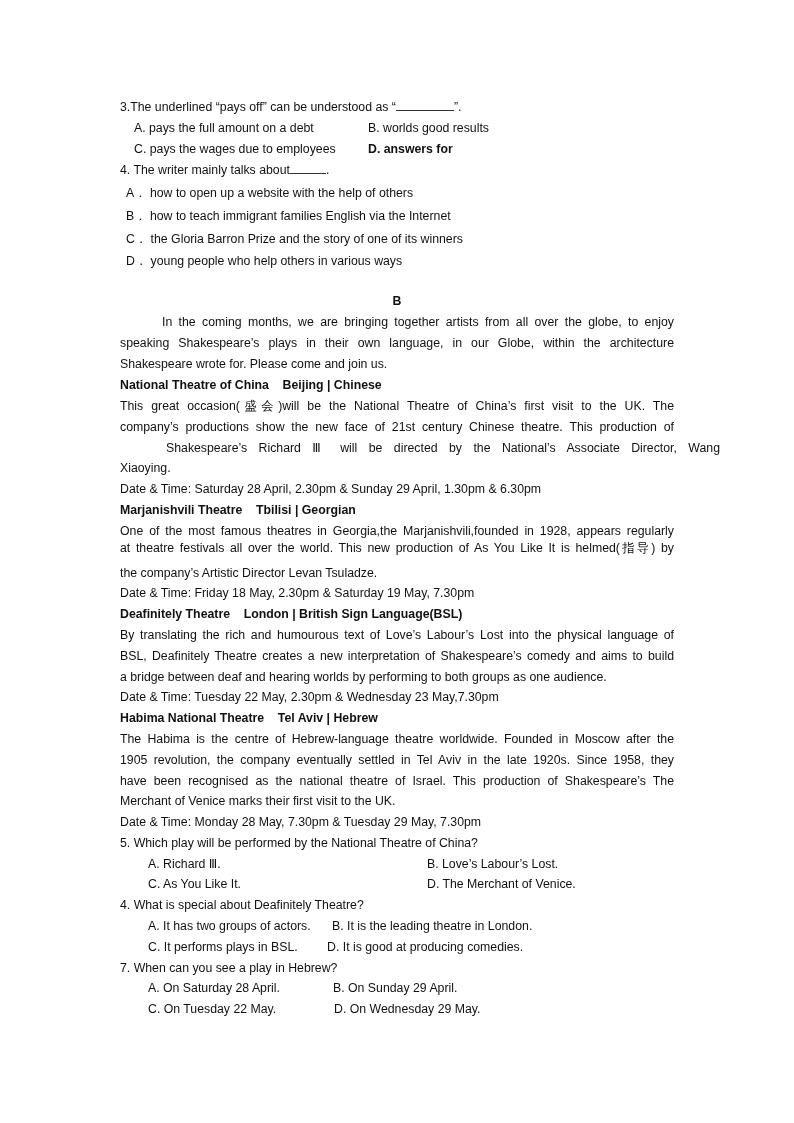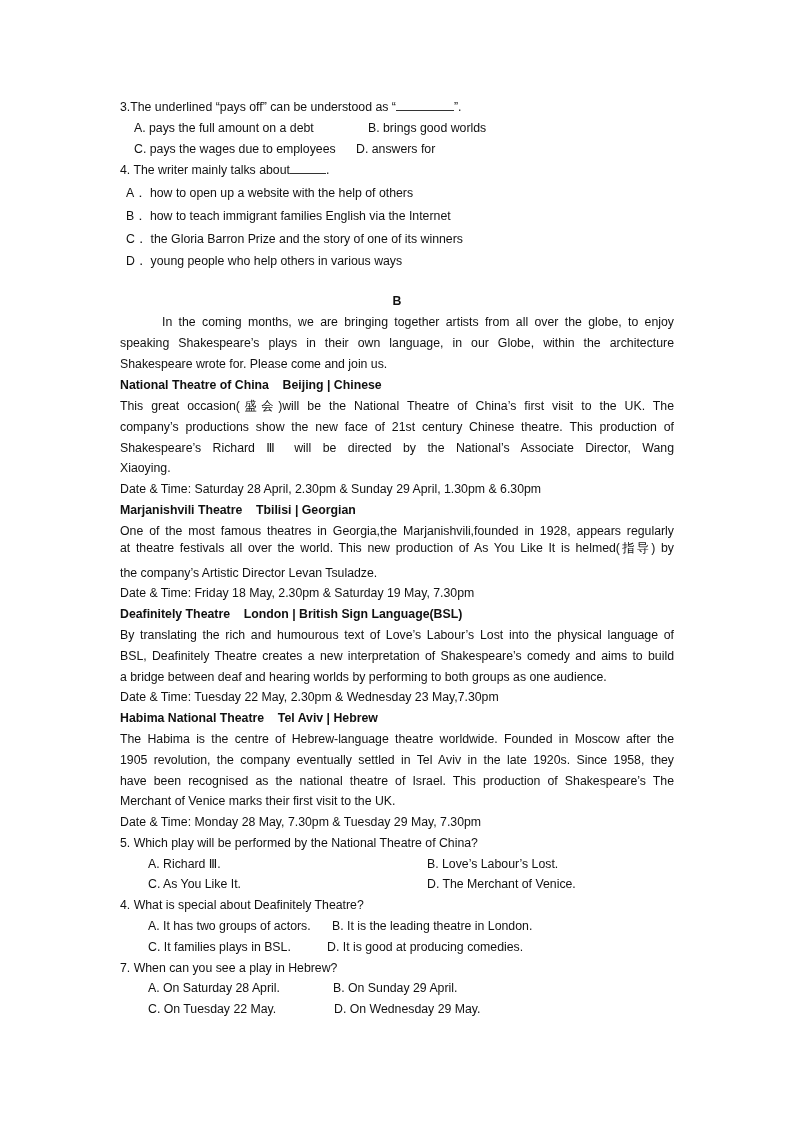--- a/index.html
+++ b/index.html
@@ -15,42 +15,42 @@
 </style>
 </head>
 <body>
 
 <div class="page">
 
   <div class="line" style="top:3px;">
     <span>3.The underlined “pays off” can be understood as “</span><span class="blank" style="width:58px;"></span><span>”.</span>
   </div>
   <div class="line" style="top:24px; left:14px;text-align:right;">A. pays the full amount on a debt</div>
-  <div class="line" style="top:24px; left:248px;">B. brings good worlds</div>
+  <div class="line" style="top:24px; left:248px;">B. worlds good results</div>
   <div class="line" style="top:45px; left:14px;">C. pays the wages due to employees</div>
-  <div class="line" style="top:45px; left:236px;">D. answers for</div>
+  <div class="line" style="top:45px; left:248px;font-weight:bold;">D. answers for</div>
 
   <div class="line" style="top:66px;">
     <span>4. The writer mainly talks about</span><span class="blank" style="width:36px;"></span><span>.</span>
   </div>
   <div class="line" style="top:89px; left:6px;">A． how to open up a website with the help of others</div>
   <div class="line" style="top:112px; left:6px;">B． how to teach immigrant families English via the Internet</div>
   <div class="line" style="top:135px; left:6px;">C． the Gloria Barron Prize and the story of one of its winners</div>
   <div class="line" style="top:157px; left:6px;">D． young people who help others in various ways</div>
 
   <div class="line center bold" style="top:197px;">B</div>
 
   <div class="line just" style="top:218px; padding-left:42px; width:512px;">In the coming months, we are bringing together artists from all over the globe, to enjoy</div>
   <div class="line just" style="top:239px;">speaking Shakespeare’s plays in their own language, in our Globe, within the architecture</div>
   <div class="line just-last" style="top:260px;">Shakespeare wrote for. Please come and join us.</div>
 
   <div class="line bold" style="top:281px; white-space:pre;">National Theatre of China    Beijing | Chinese</div>
   <div class="line just" style="top:302px;">This great occasion(盛会)will be the National Theatre of China’s first visit to the UK. The</div>
   <div class="line just" style="top:323px;">company’s productions show the new face of 21st century Chinese theatre. This production of</div>
-  <div class="line just" style="top:344px;">Shakespeare’s Richard Ⅲ will be directed by the National’s Associate Director, Wang</div>
+  <div class="line just" style="top:344px;margin-left:46px;">Shakespeare’s Richard Ⅲ will be directed by the National’s Associate Director, Wang</div>
   <div class="line just-last" style="top:364px;">Xiaoying.</div>
   <div class="line" style="top:385px;">Date &amp; Time: Saturday 28 April, 2.30pm &amp; Sunday 29 April, 1.30pm &amp; 6.30pm</div>
 
   <div class="line bold" style="top:406px; white-space:pre;">Marjanishvili Theatre    Tbilisi | Georgian</div>
   <div class="line just" style="top:427px;">One of the most famous theatres in Georgia,the Marjanishvili,founded in 1928, appears regularly</div>
   <div class="line just" style="top:444px;">at theatre festivals all over the world. This new production of As You Like It is helmed(指导) by</div>
   <div class="line just-last" style="top:469px;">the company’s Artistic Director Levan Tsuladze.</div>
   <div class="line" style="top:489px;">Date &amp; Time: Friday 18 May, 2.30pm &amp; Saturday 19 May, 7.30pm</div>
 
   <div class="line bold" style="top:510px; white-space:pre;text-align:center;">Deafinitely Theatre    London | British Sign Language(BSL)</div>
@@ -68,21 +68,21 @@
 
   <div class="line" style="top:739px;">5. Which play will be performed by the National Theatre of China?</div>
   <div class="line" style="top:760px; left:28px;">A. Richard Ⅲ.</div>
   <div class="line" style="top:760px; left:307px;">B. Love’s Labour’s Lost.</div>
   <div class="line" style="top:780px; left:28px;">C. As You Like It.</div>
   <div class="line" style="top:780px; left:307px;text-align:right;">D. The Merchant of Venice.</div>
 
   <div class="line" style="top:801px;">4. What is special about Deafinitely Theatre?</div>
   <div class="line" style="top:822px; left:28px;">A. It has two groups of actors.</div>
   <div class="line" style="top:822px; left:212px;">B. It is the leading theatre in London.</div>
-  <div class="line" style="top:843px; left:28px;">C. It families plays in BSL.</div>
+  <div class="line" style="top:843px; left:28px;">C. It performs plays in BSL.</div>
   <div class="line" style="top:843px; left:207px;">D. It is good at producing comedies.</div>
 
   <div class="line" style="top:864px;">7. When can you see a play in Hebrew?</div>
   <div class="line" style="top:884px; left:28px;">A. On Saturday 28 April.</div>
   <div class="line" style="top:884px; left:213px;">B. On Sunday 29 April.</div>
   <div class="line" style="top:905px; left:28px;">C. On Tuesday 22 May.</div>
   <div class="line" style="top:905px; left:214px;">D. On Wednesday 29 May.</div>
 
 </div>
 

